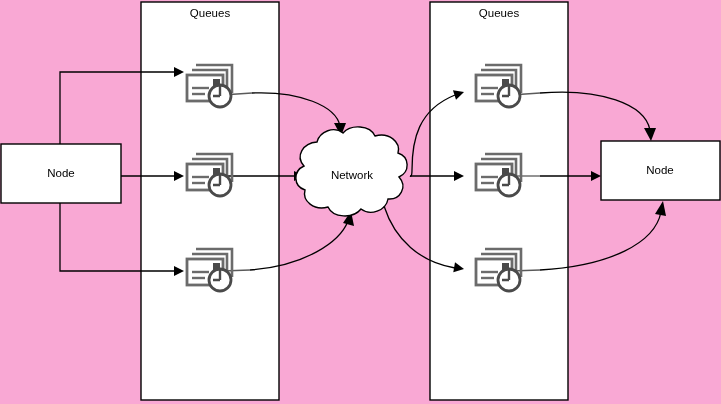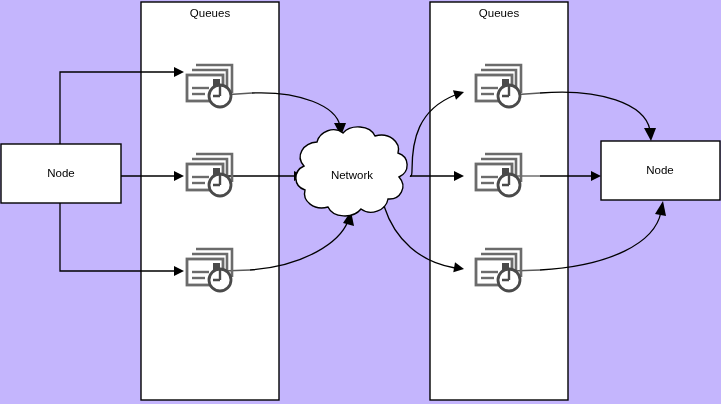--- a/index.html
+++ b/index.html
@@ -7,21 +7,21 @@
     padding: 0;
     background: #ffffff;
   }
   body {
     font-family: "Liberation Sans", sans-serif;
   }
   #diagram-root {
     position: relative;
     width: 721px;
     height: 404px;
-    background: #c4b5fd;
+    background: #f9a8d4;
     overflow: hidden;
   }
   svg#diagram-svg {
     display: block;
     width: 721px;
     height: 404px;
   }
   .box-stroke {
     fill: #ffffff;
     stroke: #000000;

